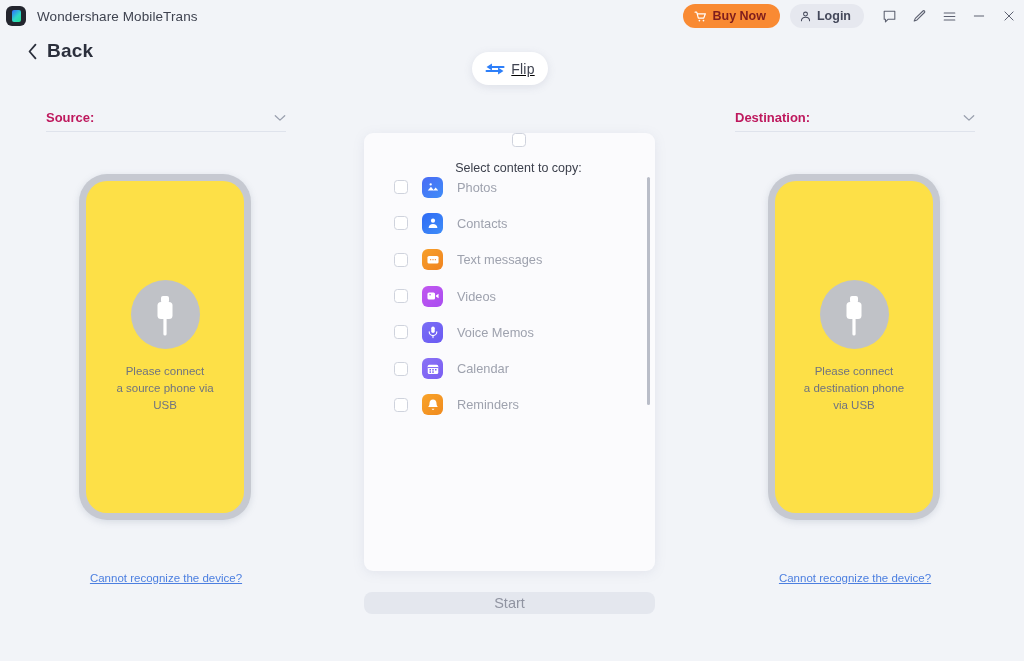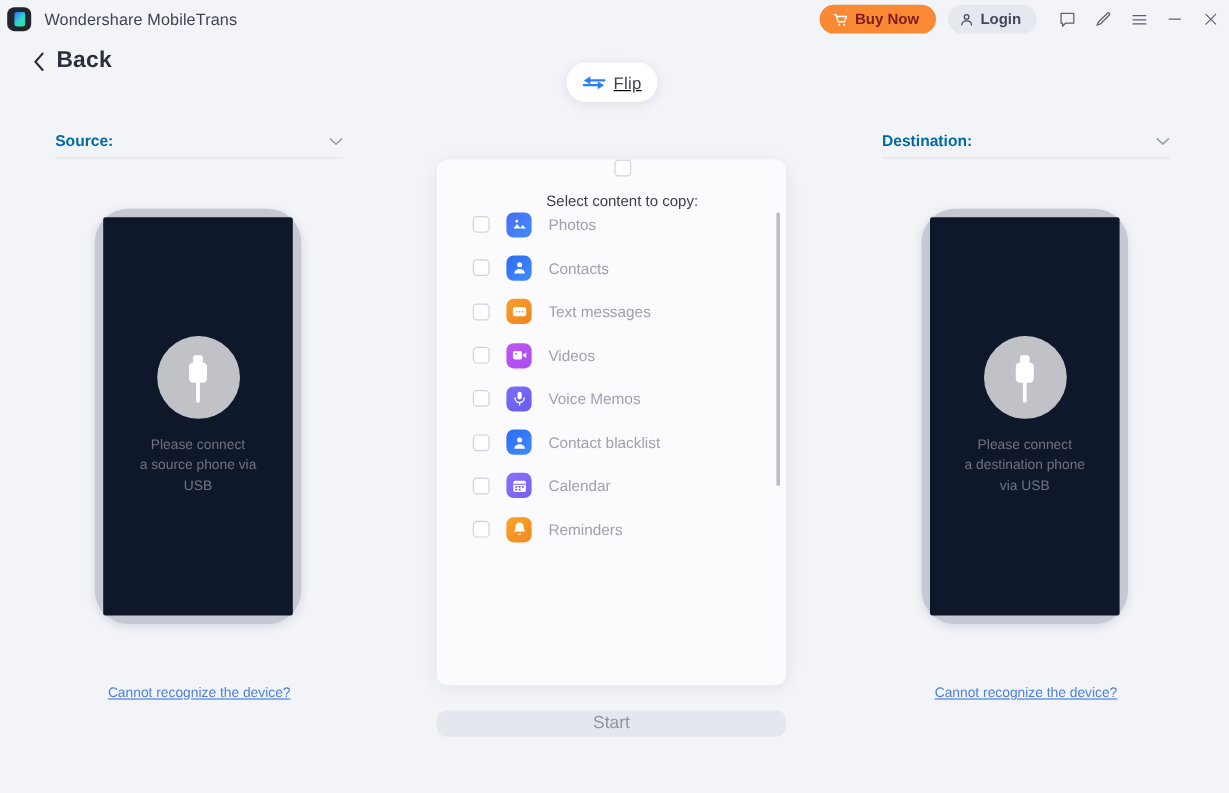--- a/index.html
+++ b/index.html
@@ -144,38 +144,38 @@
     height: 28px;
     display: flex;
     align-items: center;
     justify-content: space-between;
     border-bottom: 1px solid #dfe3ec;
     cursor: pointer;
   }
   .side-title {
     font-size: 13px;
     font-weight: bold;
-    color: #0369a1;
+    color: #be185d;
   }
 
   .phone {
     position: absolute;
     top: 70px;
     left: 33px;
     width: 172px;
     height: 346px;
     border-radius: 28px;
     background: #c6c9d1;
     padding: 7px;
     box-shadow: 0 2px 7px rgba(120,130,155,.22);
   }
   .phone-screen {
     width: 100%; height: 100%;
-    border-radius: 2px;
-    background: #0f172a;
+    border-radius: 21px;
+    background: #fde047;
     display: flex;
     flex-direction: column;
     align-items: center;
     justify-content: center;
     gap: 14px;
   }
   .usb-circle {
     width: 69px; height: 69px;
     border-radius: 50%;
     background: #c0c2c7;
@@ -473,30 +473,20 @@
             <svg width="14" height="14" viewBox="0 0 24 24">
               <rect x="9" y="2.5" width="6" height="11" rx="3" fill="#ffffff"></rect>
               <path d="M5.5 11.5a6.5 6.5 0 0013 0" stroke="#ffffff" stroke-width="2" fill="none" stroke-linecap="round"></path>
               <path d="M12 18v3.5" stroke="#ffffff" stroke-width="2" stroke-linecap="round"></path>
             </svg>
           </div>
           <div class="item-label">Voice Memos</div>
         </div>
         <div class="item">
           <div class="cbox"></div>
-          <div class="item-icon" style="background:linear-gradient(140deg,#2f6bf5,#3f8df8)">
-            <svg width="14" height="14" viewBox="0 0 24 24">
-              <circle cx="12" cy="8" r="3.6" fill="#ffffff"></circle>
-              <path d="M4.5 20.5c0-4.3 3.4-6.6 7.5-6.6s7.5 2.3 7.5 6.6z" fill="#ffffff"></path>
-            </svg>
-          </div>
-          <div class="item-label">Contact blacklist</div>
-        </div>
-        <div class="item">
-          <div class="cbox"></div>
           <div class="item-icon" style="background:linear-gradient(140deg,#8a72f5,#7a5ef3)">
             <svg width="14" height="14" viewBox="0 0 24 24">
               <rect x="3" y="4.5" width="18" height="16" rx="2.6" fill="#ffffff"></rect>
               <path d="M3 9.5h18" stroke="#7a5ef3" stroke-width="1.6"></path>
               <rect x="6" y="12" width="2.6" height="2.6" fill="#7a5ef3"></rect>
               <rect x="10.7" y="12" width="2.6" height="2.6" fill="#7a5ef3"></rect>
               <rect x="15.4" y="12" width="2.6" height="2.6" fill="#7a5ef3"></rect>
               <rect x="6" y="16" width="2.6" height="2.6" fill="#7a5ef3"></rect>
               <rect x="10.7" y="16" width="2.6" height="2.6" fill="#7a5ef3"></rect>
             </svg>

